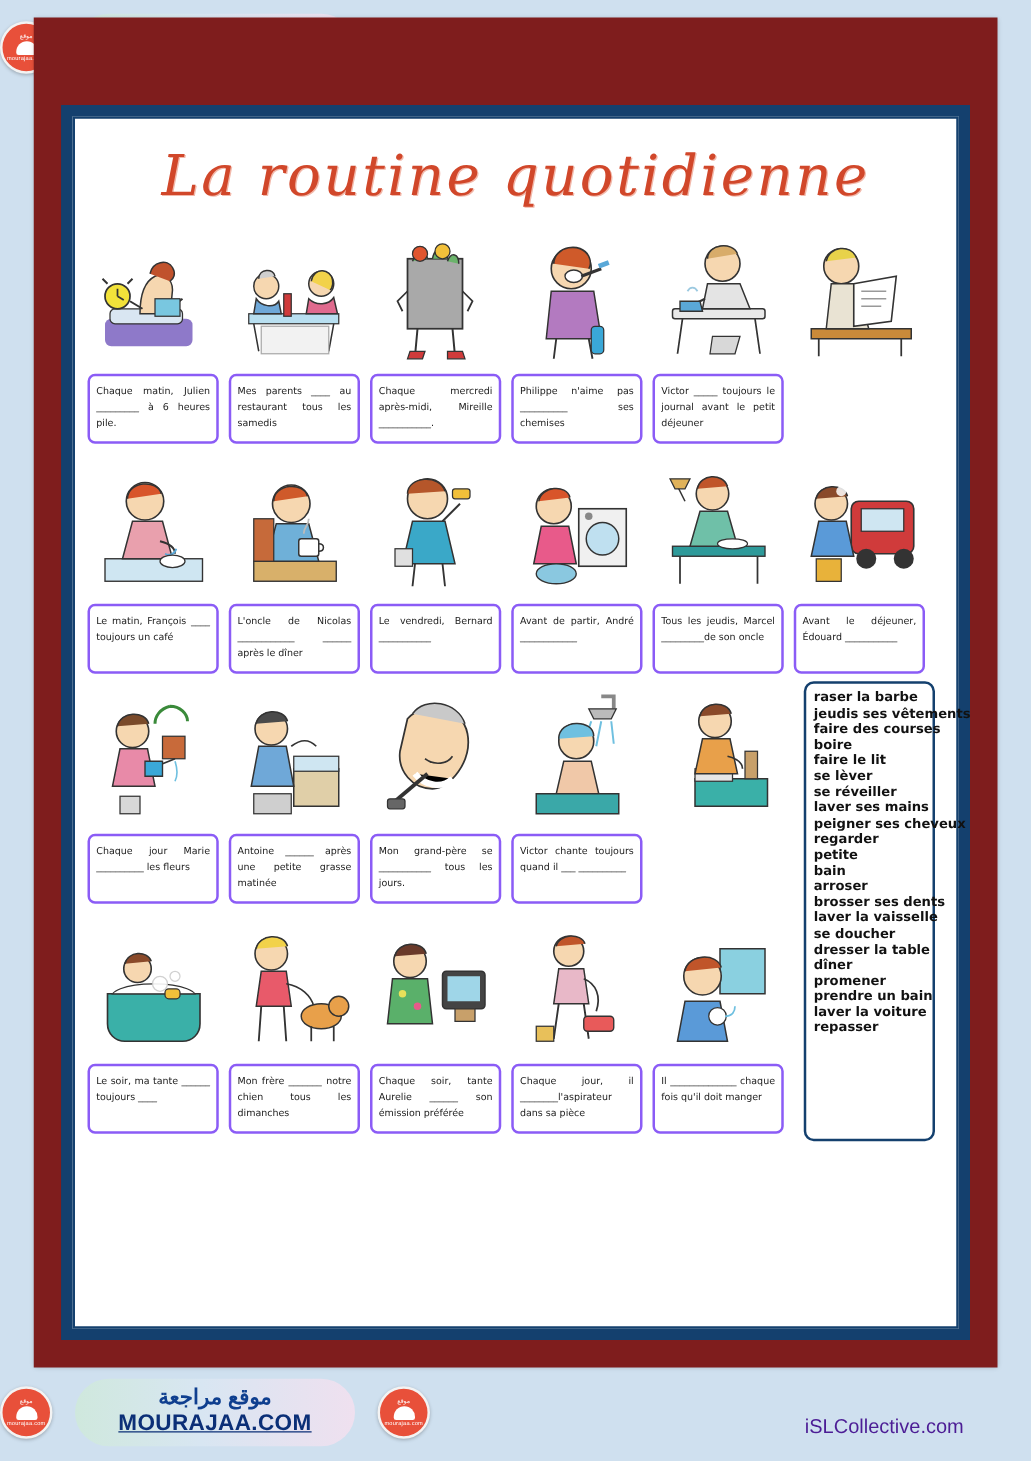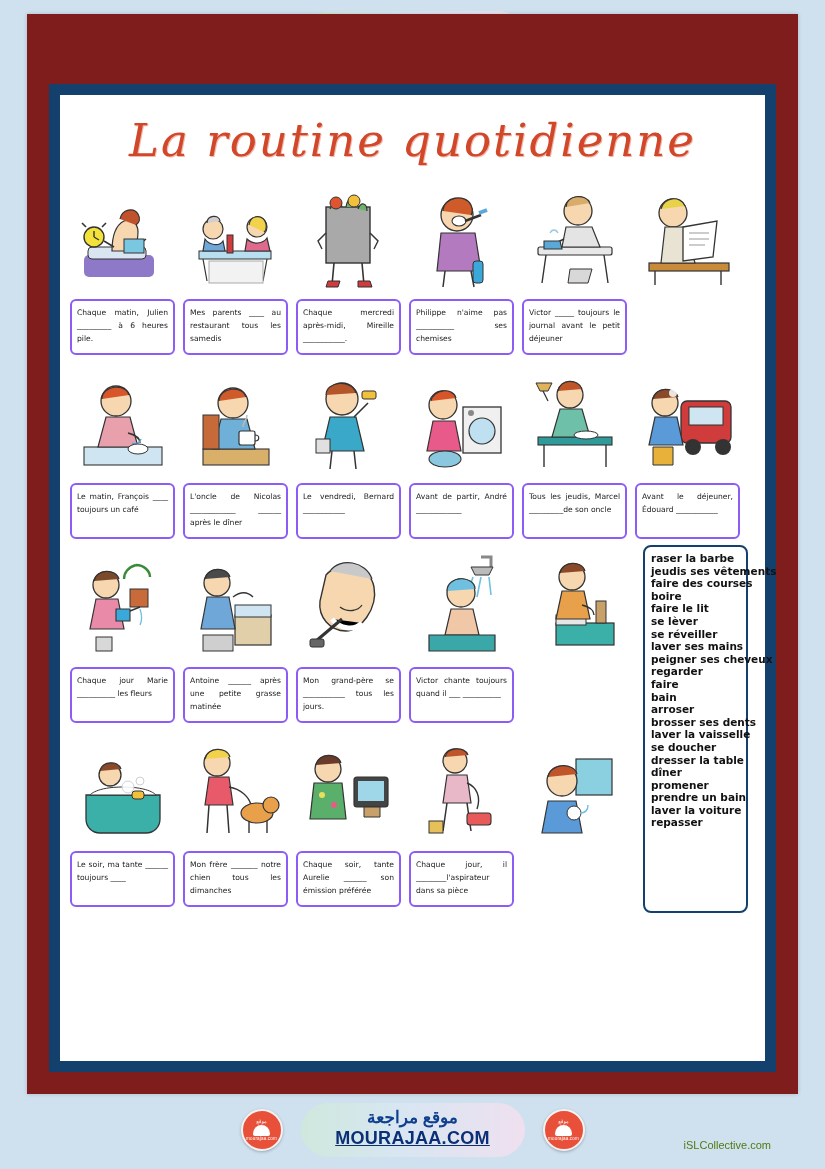--- a/index.html
+++ b/index.html
@@ -9,21 +9,21 @@
     background: #cfe0ef;
     font-family: "Liberation Sans", sans-serif;
     overflow: hidden;
     position: relative;
   }
 
   
   .wm-banner {
     position: absolute;
     left: 0; width: 825px;
-    display: flex; align-items: center; justify-content: center;
+    display: flex; align-items: center; 
     gap: 18px;
   }
   .wm-top { top: 6px; height: 64px; }
   .wm-bottom { bottom: 8px; height: 62px; }
 
   .wm-badge {
     width: 42px; height: 42px; border-radius: 50%;
     background: #e8503a;
     border: 2px solid #f3f3f3;
     display: flex; flex-direction: column;
@@ -50,21 +50,21 @@
   .wm-ar {
     font-size: 17px; color: #0f3f8f; font-weight: bold;
     direction: rtl; line-height: 1.15;
   }
   .wm-lat {
     font-size: 18px; color: #0b2f77; font-weight: bold;
     text-decoration: underline; letter-spacing: .3px; line-height: 1.2;
   }
   .isl-credit {
     position: absolute; right: 54px; bottom: 18px;
-    color: #4d7c0f; font-size: 11px;
+    color: #4c1d95; font-size: 16px;
   }
 
   
   .sheet {
     position: absolute;
     left: 27px; top: 14px;
     width: 771px; height: 1080px;
     background: #7f1d1d;
     box-shadow: 0 0 4px rgba(0,0,0,.18);
   }
@@ -467,36 +467,37 @@
                   <circle cx="52" cy="84" r="7" fill="#fff" stroke="#333" stroke-width="1"></circle>
                   <path d="M58 84c6 0 8-4 8-8" stroke="#6fc0e0" stroke-width="1.4" fill="none"></path>
                 </svg>
               </div>
             </div>
             <div class="row-txts">
               <div class="cell-txt">Le soir, ma tante ______ toujours ____</div>
               <div class="cell-txt">Mon frère _______ notre chien tous les dimanches</div>
               <div class="cell-txt">Chaque soir, tante Aurelie ______ son émission préférée</div>
               <div class="cell-txt">Chaque jour, il ________l'aspirateur dans sa pièce</div>
+              <div class="cell-txt">Il ______________ chaque fois qu'il doit manger</div>
             </div>
           </div>
         </div>
 
         <div class="wordbank">
           <div>raser la barbe</div>
           <div>jeudis ses vêtements</div>
           <div>faire des courses</div>
           <div>boire</div>
           <div>faire le lit</div>
           <div>se lèver</div>
           <div>se réveiller</div>
           <div>laver ses mains</div>
           <div>peigner ses cheveux</div>
           <div>regarder</div>
-          <div>faire</div>
+          <div>petite</div>
           <div>bain</div>
           <div>arroser</div>
           <div>brosser ses dents</div>
           <div>laver la vaisselle</div>
           <div>se doucher</div>
           <div>dresser la table</div>
           <div>dîner</div>
           <div>promener</div>
           <div>prendre un bain</div>
           <div>laver la voiture</div>

